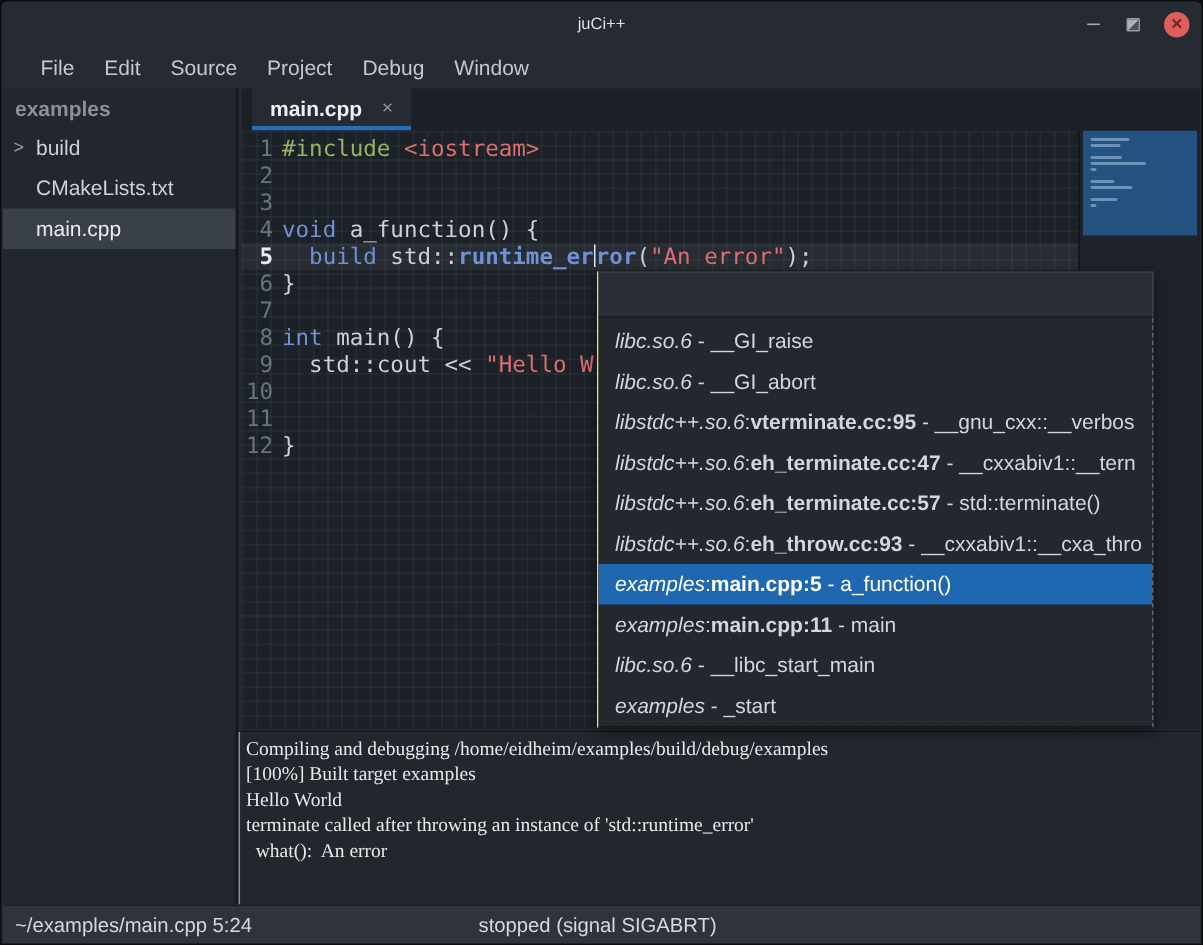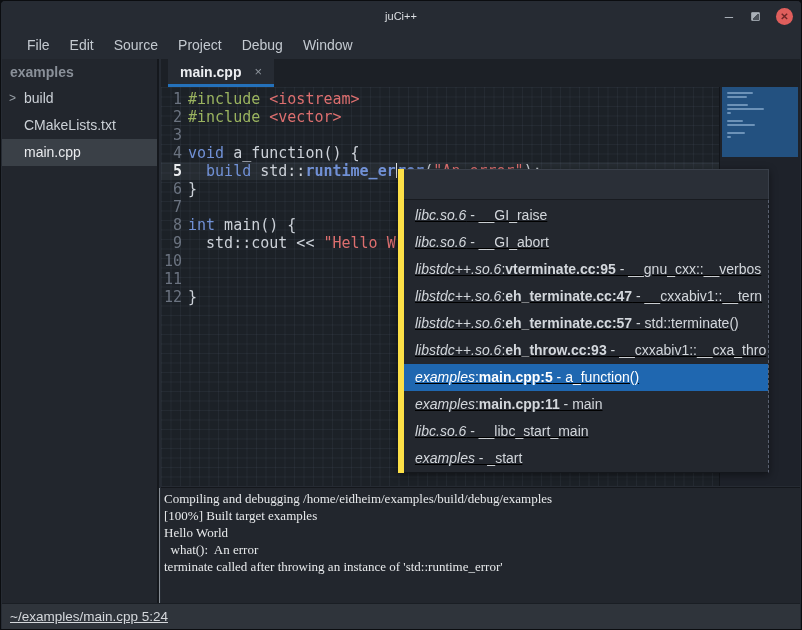--- a/index.html
+++ b/index.html
@@ -54,36 +54,36 @@
   .tok-pln { color:#ccd1d8; }
   .caret { display:inline-block; width:1.5px; height:15px; background:#e2e5e9; vertical-align:middle; position:relative; top:-1px; }
 
   
   .map-strip { position:absolute; top:0; left:558px; right:0; height:100%; background:#1e222a; border-left:1px solid #13161b; }
   .map-viewport { position:absolute; top:0; left:2px; right:2px; height:70px; background:var(--minimap-blue); padding:5px 0 0 5px; }
   .map-row { height:4px; }
   .map-bar { height:2px; background:rgba(170,200,230,0.55); border-radius:1px; }
 
   
-  .popup { position:absolute; left:397px; top:168px; width:371px; height:304px; z-index:5; border-left:6px solid #fde047; box-shadow:0 2px 8px rgba(0,0,0,0.45);text-decoration:underline; }
+  .popup { position:absolute; left:397px; top:180px; width:371px; height:304px; z-index:5; border-left:1px solid #fde047; box-shadow:0 2px 8px rgba(0,0,0,0.45); }
   .popup-entry { height:31px; background:#2a2f37; border-top:1px solid #3a404a; border-right:1px solid #3a404a; border-bottom:1px solid #181b20; }
   .popup-list { height:273px; background:#23272e; border-right:1px dashed #5a6170; border-bottom:1px solid #14171c; padding-top:2px; overflow:hidden; }
   .bt-item { height:27px; line-height:27px; padding-left:11px; font-size:14px; color:#d3d7dc; white-space:nowrap; overflow:hidden; }
   .bt-item.selected { background:var(--selection); color:#ffffff; }
   .bt-prefix { font-style:italic; }
   .bt-loc { font-weight:bold; }
 
   
   .terminal { position:absolute; top:486px; left:160px; right:1px; height:118px; background:#22262d; border-top:1px solid #14171c; padding:2px 0 0 3px; }
   .terminal::before { content:""; position:absolute; left:-2px; top:0; bottom:0; width:1px; background:#888e95; }
   .term-line { font-family:Liberation Serif, serif; font-size:13px; line-height:17px; color:#e7e9eb; white-space:pre; }
 
   
   .statusbar { position:absolute; bottom:0; left:1px; right:1px; height:26px; background:#2f343b; border-top:1px solid #1a1e24; }
-  .status-loc { position:absolute; left:8px; line-height:25px; font-size:13.5px; color:#d5d8dc;text-decoration:underline; }
+  .status-loc { position:absolute; left:8px; line-height:25px; font-size:13.5px; color:#d5d8dc; }
   .status-state { position:absolute; left:317px; line-height:25px; font-size:13.5px; color:#d5d8dc; }
 </style>
 </head>
 <body>
 
 <div class="window">
 
   <div class="titlebar">
     <span class="title">juCi++</span>
     <span class="win-btns">
@@ -120,21 +120,20 @@
 
   <div class="editor">
     <div class="code-area">
       <div class="lines" id="code-lines">
           <div class="line">
             <span class="gutter">1</span>
             <span class="code"><span class="tok tok-pre">#include</span><span class="tok tok-pln"> </span><span class="tok tok-str">&lt;iostream&gt;</span></span>
           </div>
           <div class="line">
             <span class="gutter">2</span>
-            <span class="code"><span class="tok tok-pre">#include</span><span class="tok tok-pln"> </span><span class="tok tok-str">&lt;vector&gt;</span></span>
           </div>
           <div class="line">
             <span class="gutter">3</span>
             <span class="code"></span>
           </div>
           <div class="line">
             <span class="gutter">4</span>
             <span class="code"><span class="tok tok-kw">void</span><span class="tok tok-pln"> a_function() {</span></span>
           </div>
           <div class="line current">
@@ -219,21 +218,22 @@
         <div class="bt-item"><span class="bt-prefix">examples</span><span>:</span><span class="bt-loc">main.cpp:11</span><span> - main</span></div>
         <div class="bt-item"><span class="bt-prefix">libc.so.6</span><span> - __libc_start_main</span></div>
         <div class="bt-item"><span class="bt-prefix">examples</span><span> - _start</span></div>
       </div>
   </div>
 
   <div class="terminal" id="terminal">
       <div class="term-line">Compiling and debugging /home/eidheim/examples/build/debug/examples</div>
       <div class="term-line">[100%] Built target examples</div>
       <div class="term-line">Hello World</div>
+      <div class="term-line">terminate called after throwing an instance of 'std::runtime_error'</div>
       <div class="term-line">  what():  An error</div>
-      <div class="term-line">terminate called after throwing an instance of 'std::runtime_error'</div>
     </div>
 
   <div class="statusbar">
     <span class="status-loc">~/examples/main.cpp 5:24</span>
+    <span class="status-state">stopped (signal SIGABRT)</span>
   </div>
 
 </div>
 
 </body></html>

